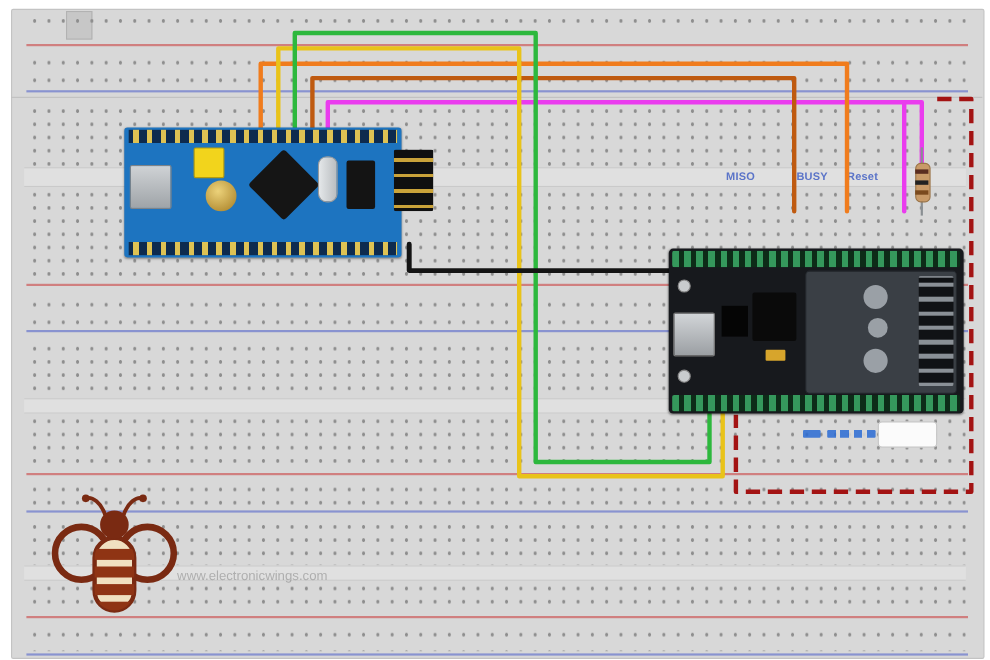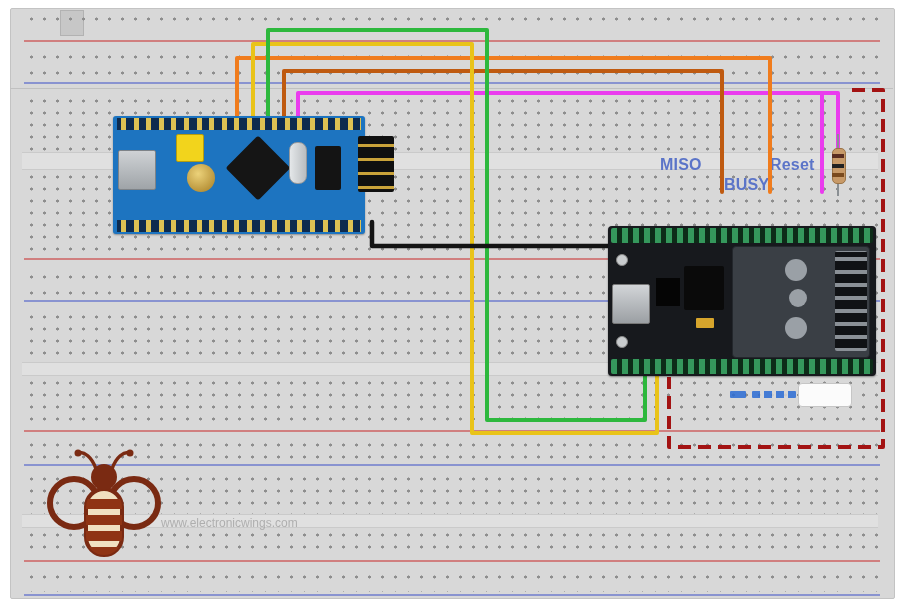--- a/index.html
+++ b/index.html
@@ -34,21 +34,21 @@
   .ebtn{width:10px;height:10px;border-radius:50%;background:#c9ccce;border:1px solid #888;}
   .shield{left:124px;top:20px;width:136px;height:110px;background:#3a3f45;border:1px solid #23272c;border-radius:4px;}
   .scircle{border-radius:50%;background:#9aa0a6;}
   .antenna{right:2px;top:4px;width:32px;height:100px;background:#101215;border-radius:2px;background-image:repeating-linear-gradient(180deg,#8a9096 0 4px,rgba(0,0,0,0) 4px 13px);background-position:0 6px;}
   
   .resistor{left:831px;top:134px;width:14px;height:62px;}
   .rlead{left:6px;top:0;width:2px;height:62px;background:#8a8f93;}
   .rbody{left:1px;top:14px;width:12px;height:34px;background:#c89a68;border-radius:5px;border:1px solid #9a7448;}
   .rband{left:1px;width:12px;height:4px;}
   
-  .pinlabel{color:#5b74c8;font-size:16px;font-weight:bold;letter-spacing:.2px;}
+  .pinlabel{color:#5b74c8;font-size:10px;font-weight:bold;letter-spacing:.2px;}
   .watermark{color:#878787;opacity:.55;font-size:12px;}
   .bluemark{background:#2a6bd4;opacity:.85;border-radius:1px;}
   .bluemark.striped{background-image:repeating-linear-gradient(90deg,#2a6bd4 0 8px,#d8d8d8 8px 12px);background-color:transparent;}
   .whitebox{background:#fbfbfb;border:1px solid #c6c6c6;border-radius:4px;}
   .clip{left:60px;top:10px;width:22px;height:24px;background:#c7c7c7;border:1px solid #b2b2b2;}
   svg{display:block;}
 </style>
 </head>
 <body>
 
@@ -101,21 +101,21 @@
       <circle cx="66" cy="34" r="13" fill="#7a2a12"></circle>
       <path d="M58,26 C54,14 46,8 40,10" fill="none" stroke="#7a2a12" stroke-width="3.5"></path>
       <path d="M74,26 C78,14 86,8 92,10" fill="none" stroke="#7a2a12" stroke-width="3.5"></path>
       <circle cx="40" cy="10" r="3.5" fill="#7a2a12"></circle>
       <circle cx="92" cy="10" r="3.5" fill="#7a2a12"></circle>
     </svg>
   </div>
   <div class="abs watermark" style="left:142px;top:516px;margin-left:19px;">www.electronicwings.com</div>
 
   <div class="abs pinlabel" style="left:660px;top:156px;">MISO</div>
-  <div class="abs pinlabel" style="left:724px;top:156px;margin-top:20px;">BUSY</div>
+  <div class="abs pinlabel" style="left:724px;top:156px;">BUSY</div>
   <div class="abs pinlabel" style="left:770px;top:156px;">Reset</div>
 
   <div class="abs bluemark" style="left:730px;top:391px;width:16px;height:7px;"></div>
   <div class="abs bluemark striped" style="left:752px;top:391px;width:44px;height:7px;"></div>
   <div class="abs whitebox" style="left:798px;top:383px;width:52px;height:22px;"></div>
 
   <svg class="abs" style="left:0;top:0;" width="900" height="600" viewBox="0 0 900 600">
     <polyline points="298,124 298,93 838,93 838,152" fill="none" stroke-width="4" stroke-linejoin="round" stroke-linecap="round" stroke="#ea3cee"></polyline>
     <polyline points="822,93 822,192" fill="none" stroke-width="4" stroke-linecap="round" stroke="#ea3cee"></polyline>
     <polyline points="237,124 237,58 770,58 770,192" fill="none" stroke-width="4" stroke-linejoin="round" stroke-linecap="round" stroke="#f07c1d"></polyline>

